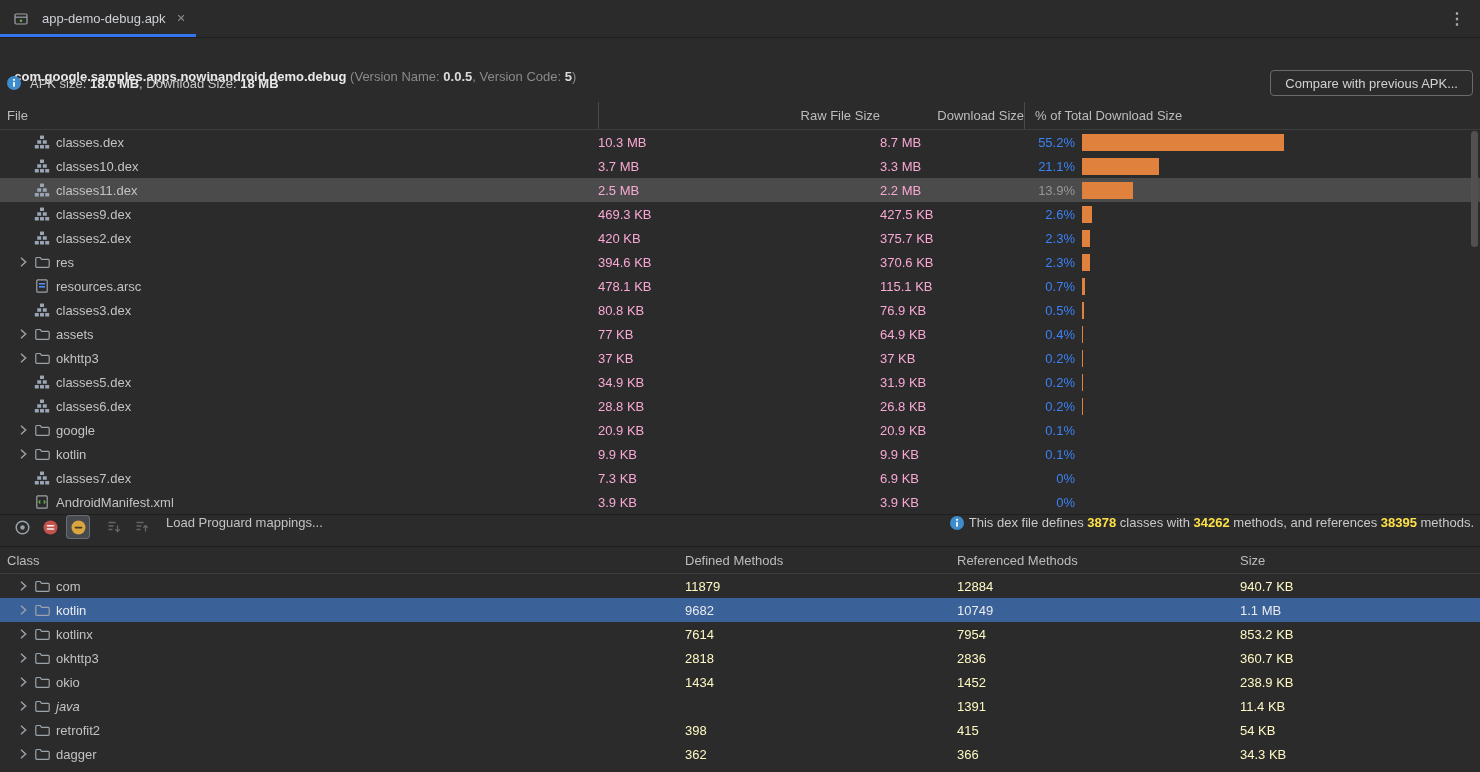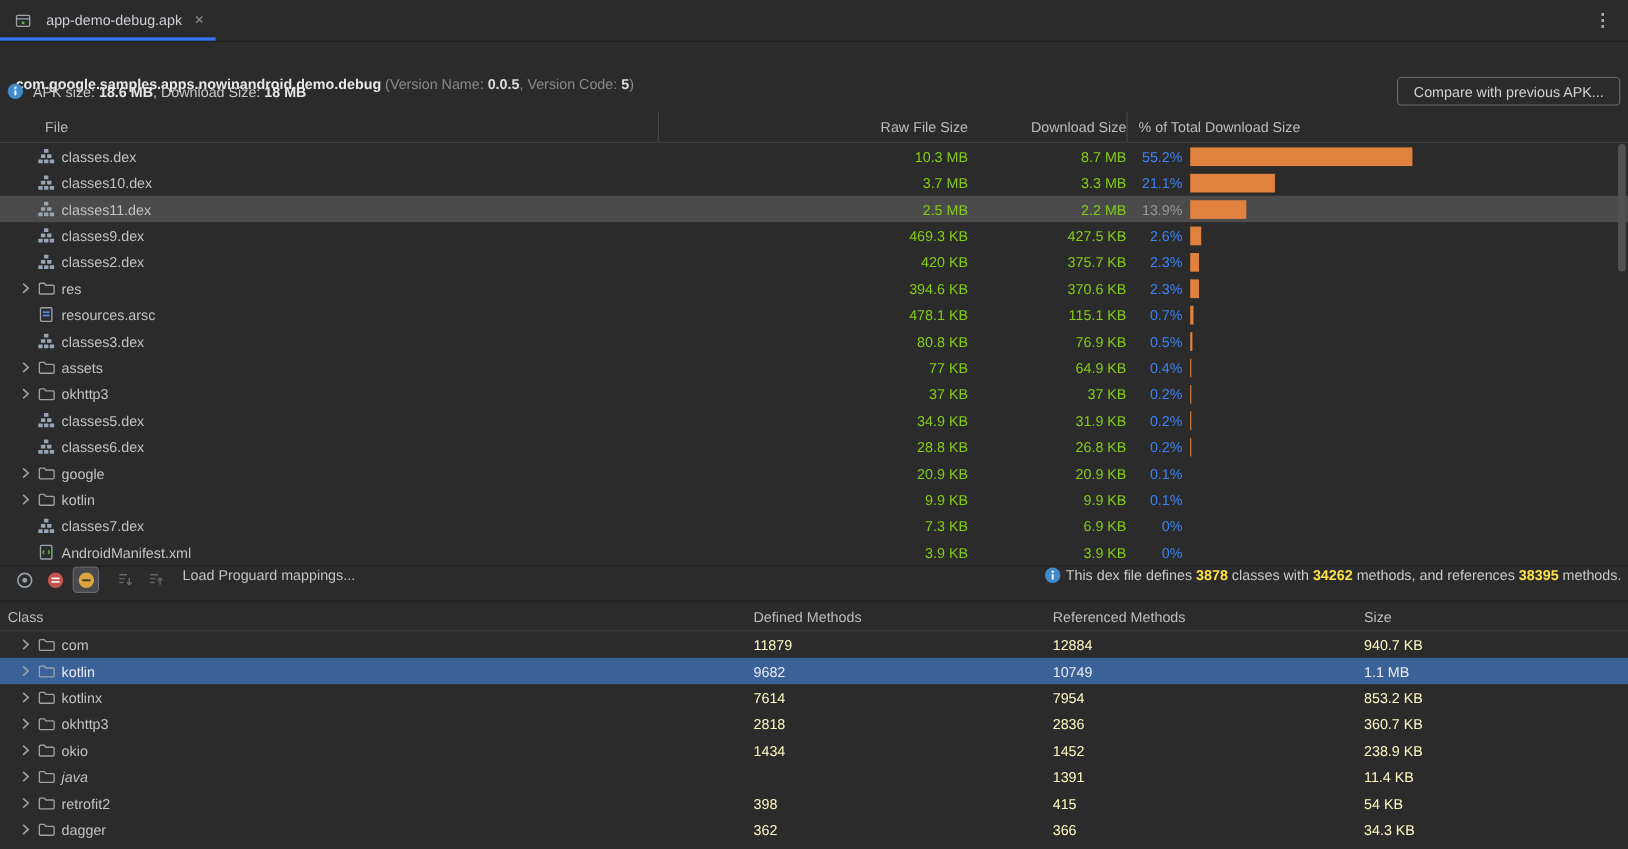--- a/index.html
+++ b/index.html
@@ -23,32 +23,32 @@
   .apk-line { height:38px; display:flex; align-items:center; padding:0 7px 0 6px; gap:8px; }
   .apk-text { white-space:pre; color:#c9c9c9; }
   .apk-text b { color:#e6e6e6; }
   .compare-btn { margin-left:auto; height:26px; padding:0 14px; background:transparent; border:1px solid #6b6b6b;
                  border-radius:4px; color:#d2d2d2; font:13px "Liberation Sans",sans-serif; cursor:default; }
 
   
   .ft-header, .ft-row { display:grid; grid-template-columns:598px 282px 144px 58px 1fr; align-items:center; }
   .ft-header { height:28px; border-bottom:1px solid #3d3d3d; color:#bcbcbc; }
   .fth { height:100%; display:flex; align-items:center; }
-  .fth.c1 { padding-left:7px;margin-left:34px; }
+  .fth.c1 { padding-left:7px; }
   .fth.c2 { justify-content:flex-end; border-left:1px solid #4a4a4a; }
   .fth.c3 { justify-content:flex-end; }
   .fth.c4 { grid-column:4 / 6; border-left:1px solid #4a4a4a; padding-left:10px; }
 
   .ft-row { height:24px; }
   .ft-row.selected { background:#4b4b4b; }
   .name-cell { display:flex; align-items:center; height:100%; padding-left:15px; overflow:hidden; }
   .chevron { flex:0 0 19px; width:19px; height:16px; display:flex; align-items:center; }
   .ficon { flex:0 0 16px; width:16px; height:16px; margin-right:6px; display:flex; align-items:center; justify-content:center; }
   .fname { color:#c2c2c2; white-space:nowrap; }
-  .num { text-align:right; color:#84cc16; }
+  .num { color:#f9a8d4; }
   .pct { color:#3b82f6; padding-right:7px; text-align:right; }
   .ft-row.selected .pct { color:#979797; }
   .bar-cell { height:100%; display:flex; align-items:center; }
   .bar { height:17px; background:#e0813d; }
 
   
   .dex-toolbar { height:32px; display:flex; align-items:flex-start; gap:4px; padding:0 6px 0 10px; border-top:1px solid #1e1e1e; }
   .tbtn { width:24px; height:24px; display:flex; align-items:center; justify-content:center; border-radius:4px; }
   .tbtn.selected { background:#46494e; box-shadow:inset 0 0 0 1px #6a6d73; }
   .tbtn.dimmed { opacity:.5; }

